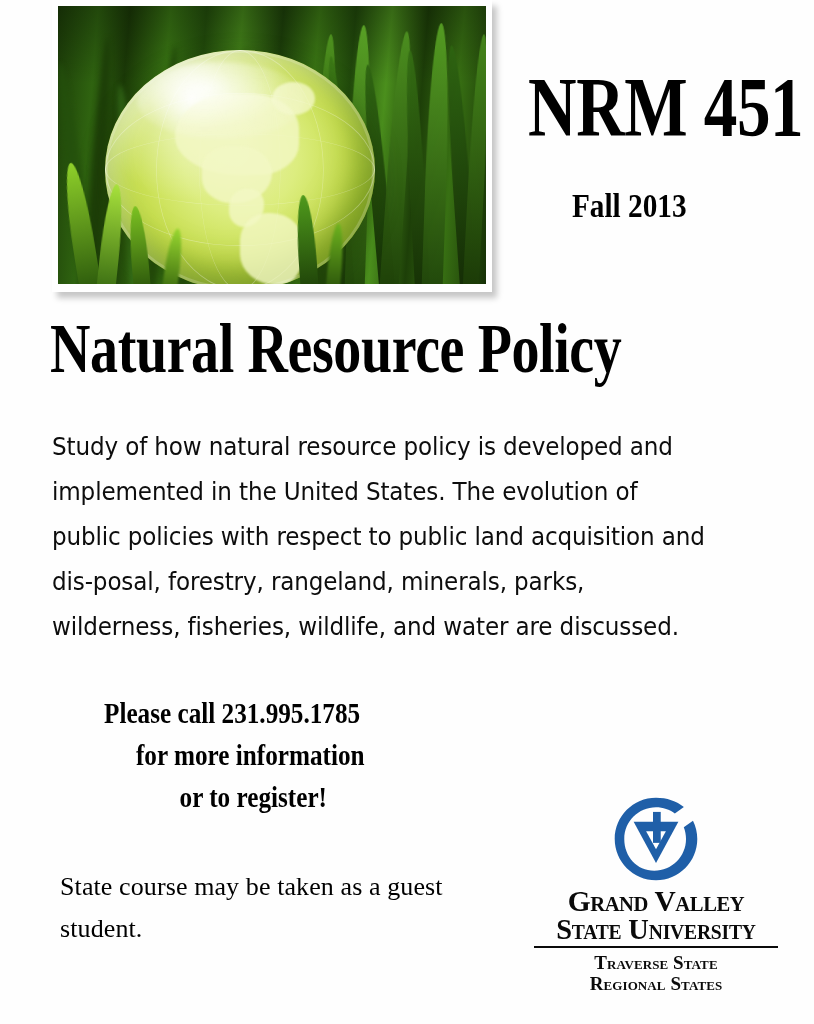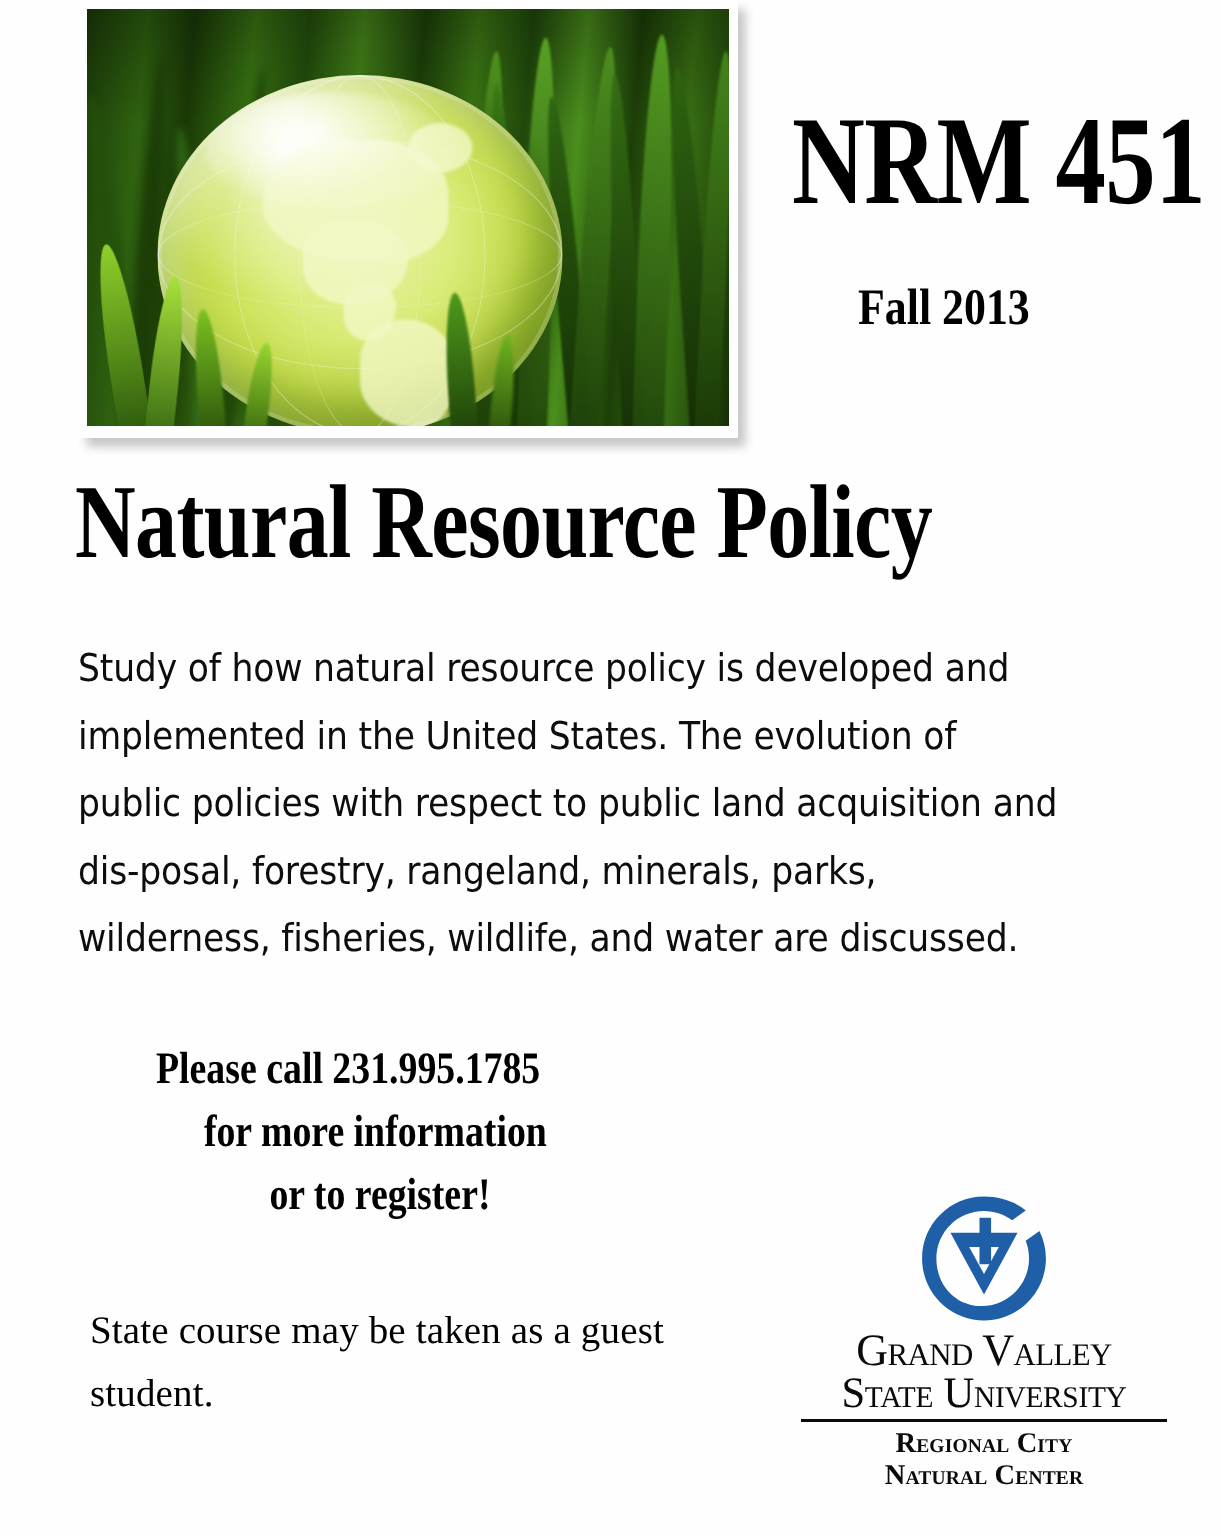--- a/index.html
+++ b/index.html
@@ -201,21 +201,21 @@
     top: 796px;
     width: 252px;
     text-align: center;
   }
   .logo-mark {
     display: block;
     margin: 0 auto 4px auto;
   }
   .logo-wordmark {
     font-family: "Liberation Serif", serif;
-    font-weight: normal;
+    font-weight: bold;
     color: #0a0a0a;
     line-height: 0.97;
   }
   .wm-line1 {
     display: block;
     font-size: 30px;
     letter-spacing: -0.4px;
     font-variant: small-caps;
     transform: scaleX(0.98);
   }
@@ -318,18 +318,18 @@
     </svg>
 
     <div class="logo-wordmark">
       <span class="wm-line1">Grand Valley</span>
       <span class="wm-line2">State University</span>
     </div>
 
     <div class="logo-rule"></div>
 
     <div class="logo-sub">
-      <span>Regional City</span>
-      <span>Natural Center</span>
+      <span>Traverse State</span>
+      <span>Regional States</span>
     </div>
   </div>
 
 </div>
 
 </body></html>

